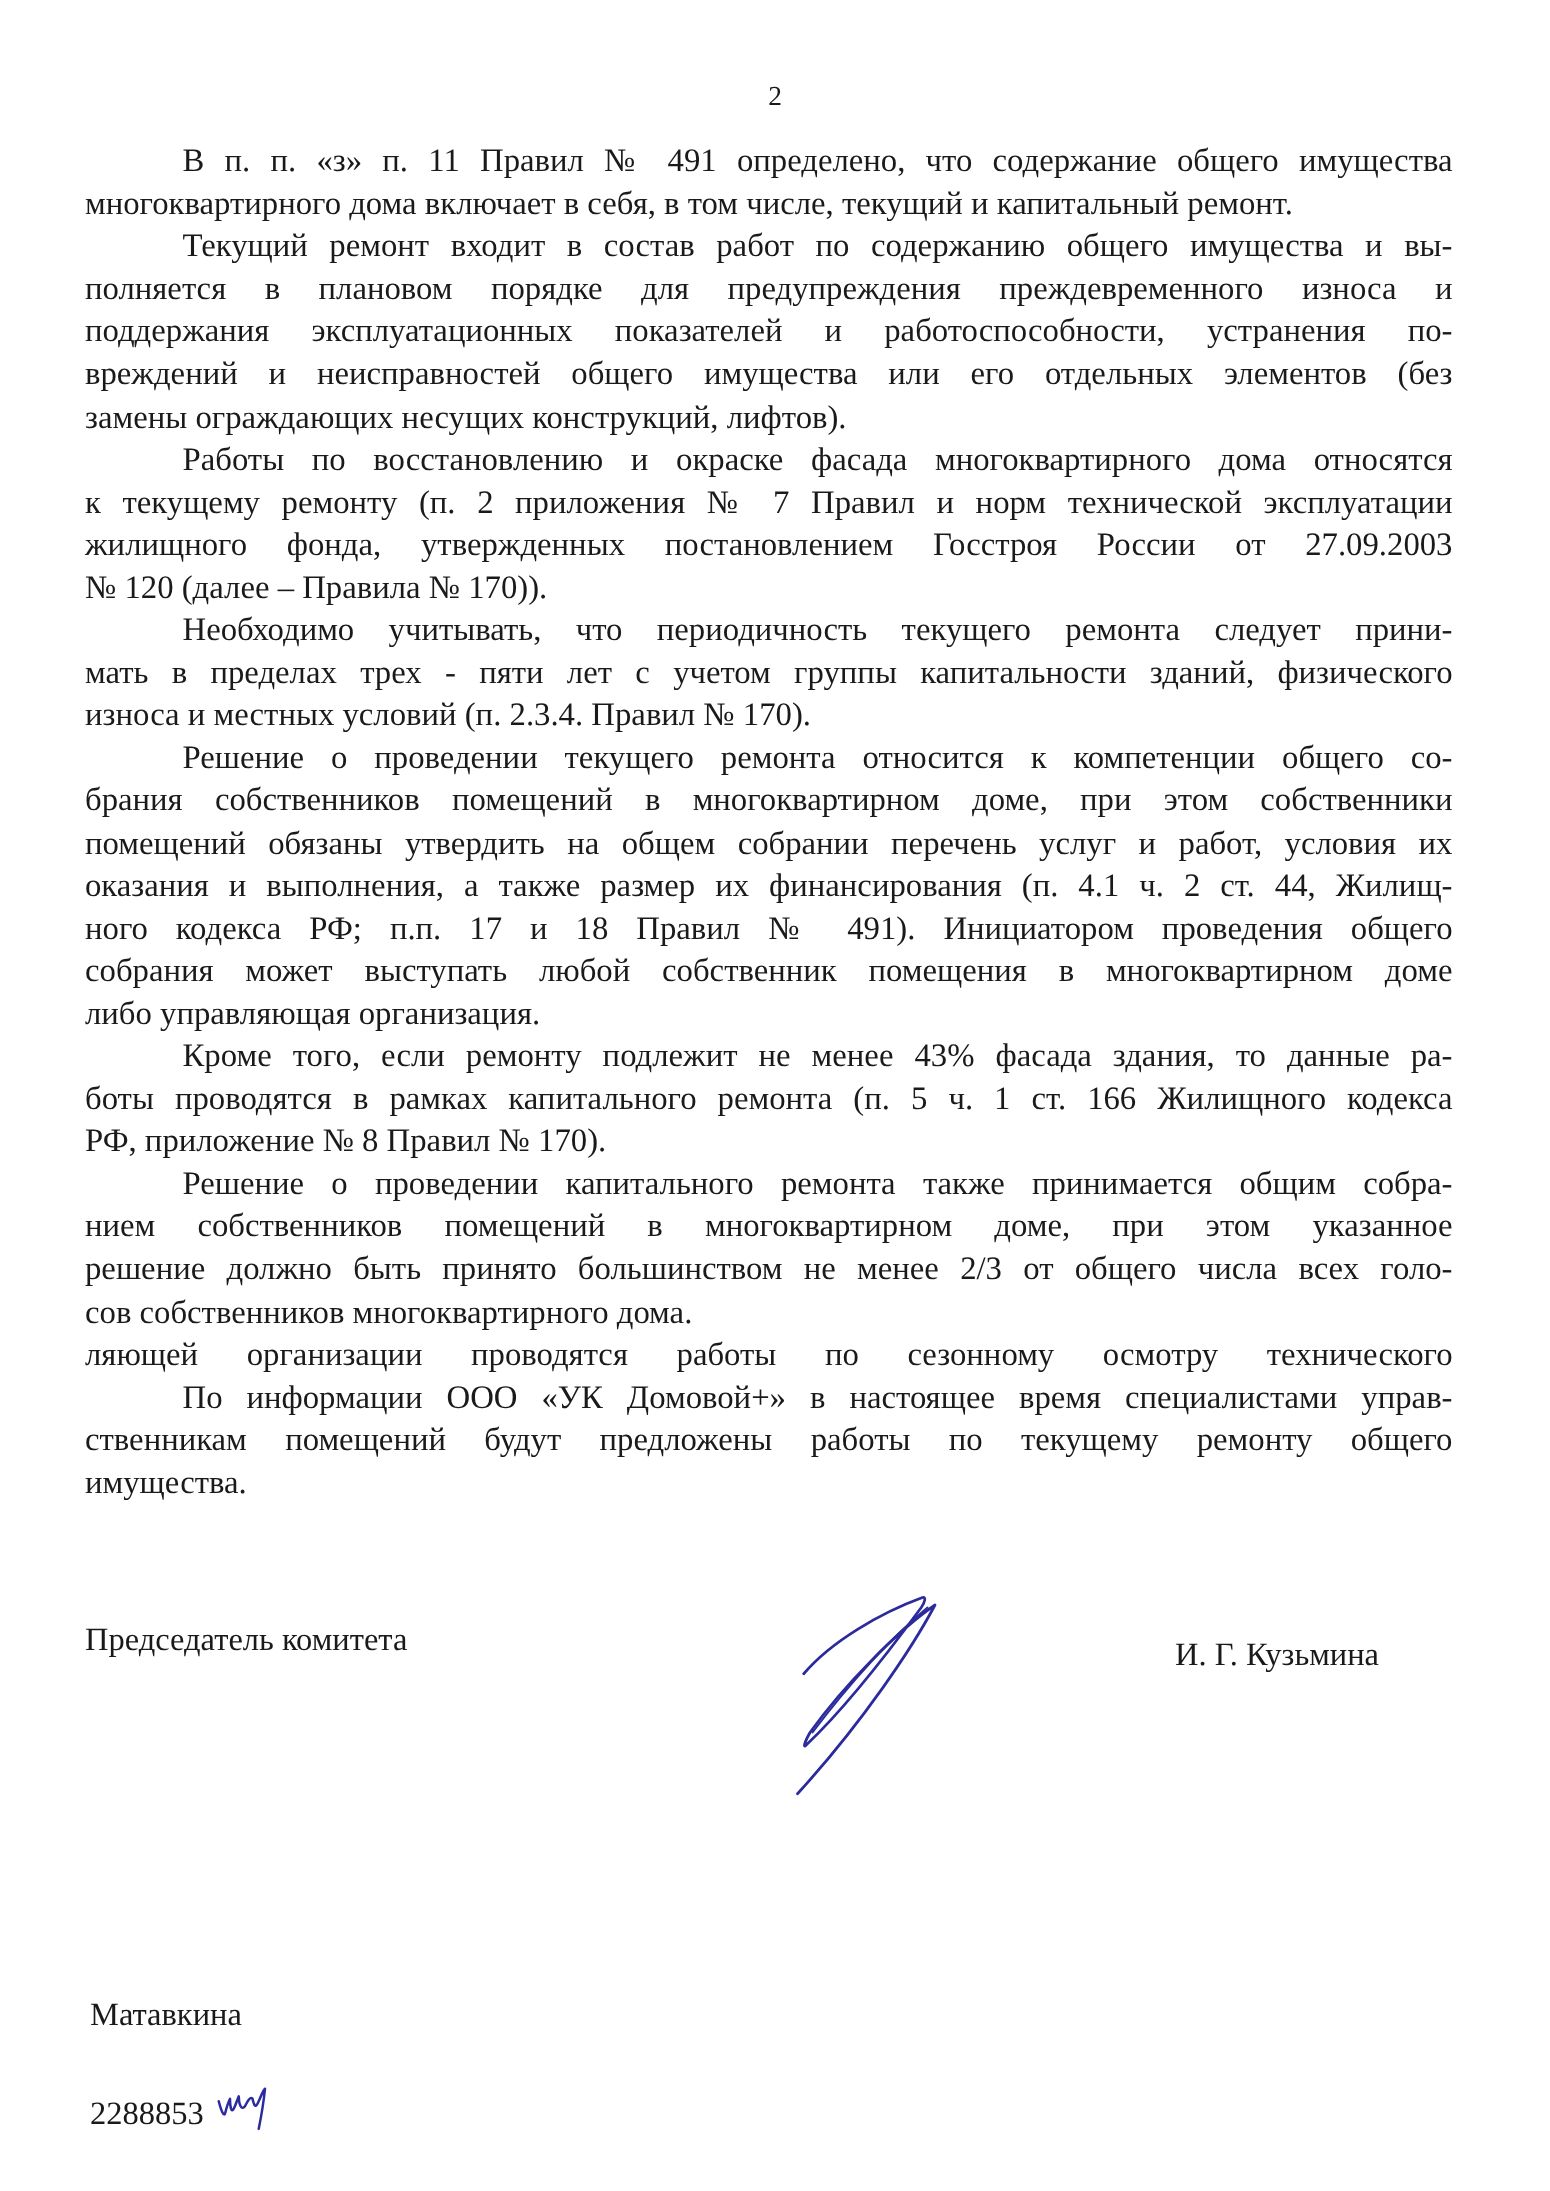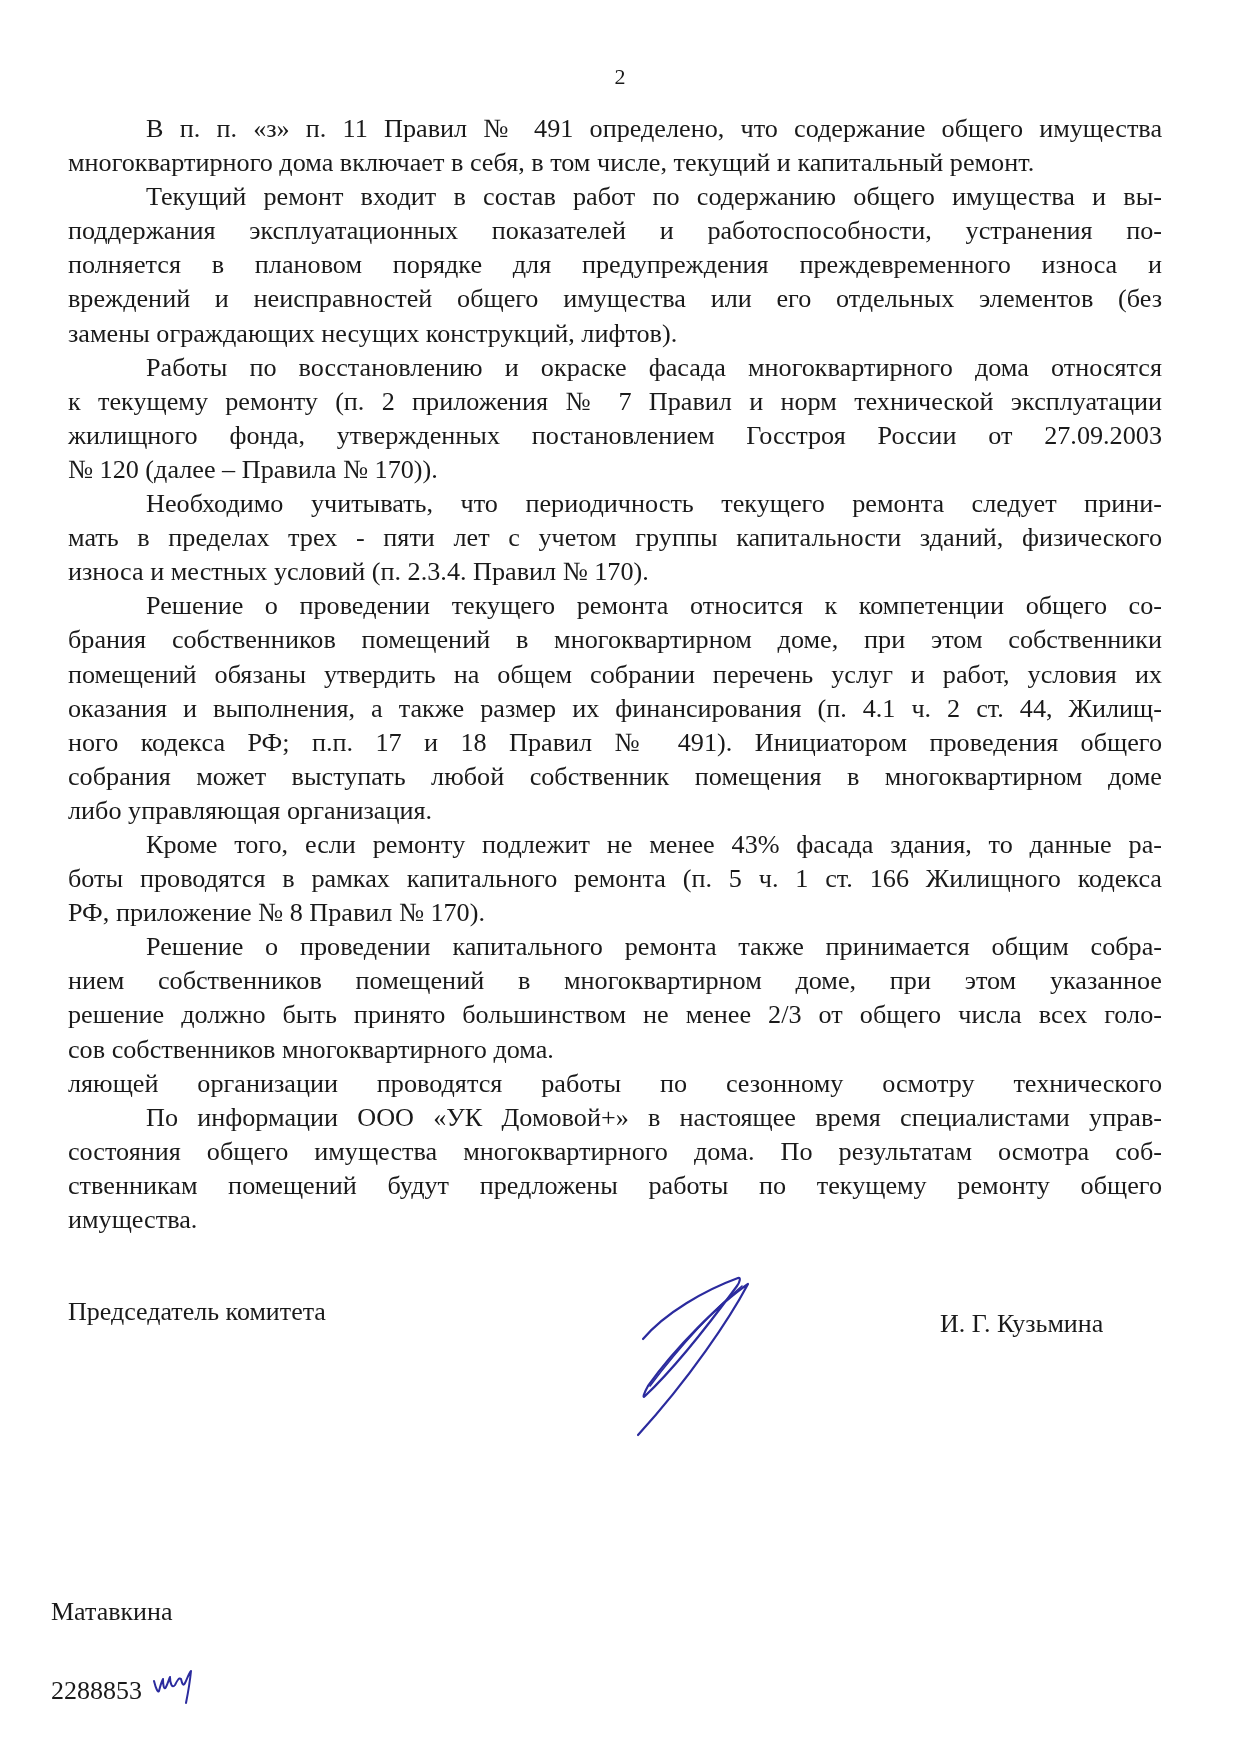--- a/index.html
+++ b/index.html
@@ -62,21 +62,21 @@
     }
     .signature {
       position: absolute;
       left: 620px;
       top: 1268px;
       width: 150px;
       height: 180px;
     }
     .executor {
       position: absolute;
-      left: 51px;
+      left: 72px;
       top: 1596px;
       font-size: 26px;
       line-height: 32px;
     }
     .executor-phone-row {
       display: flex;
       align-items: flex-end;
       margin-top: 39px;
     }
     .initials {
@@ -89,22 +89,22 @@
 <body>
 
 <div class="page-number">2</div>
 
 <div class="body-text">
 
   <span class="line indent">В п. п. «з» п. 11 Правил № 491 определено, что содержание общего имущества</span>
   <span class="line last">многоквартирного дома включает в себя, в том числе, текущий и капитальный ремонт.</span>
 
   <span class="line indent">Текущий ремонт входит в состав работ по содержанию общего имущества и вы-</span>
+  <span class="line">полняется в плановом порядке для предупреждения преждевременного износа и</span>
   <span class="line">поддержания эксплуатационных показателей и работоспособности, устранения по-</span>
-  <span class="line">полняется в плановом порядке для предупреждения преждевременного износа и</span>
   <span class="line">вреждений и неисправностей общего имущества или его отдельных элементов (без</span>
   <span class="line last">замены ограждающих несущих конструкций, лифтов).</span>
 
   <span class="line indent">Работы по восстановлению и окраске фасада многоквартирного дома относятся</span>
   <span class="line">к текущему ремонту (п. 2 приложения № 7 Правил и норм технической эксплуатации</span>
   <span class="line">жилищного фонда, утвержденных постановлением Госстроя России от 27.09.2003</span>
   <span class="line last">№ 120 (далее – Правила № 170)).</span>
 
   <span class="line indent">Необходимо учитывать, что периодичность текущего ремонта следует прини-</span>
   <span class="line">мать в пределах трех - пяти лет с учетом группы капитальности зданий, физического</span>
@@ -122,21 +122,20 @@
   <span class="line">боты проводятся в рамках капитального ремонта (п. 5 ч. 1 ст. 166 Жилищного кодекса</span>
   <span class="line last">РФ, приложение № 8 Правил № 170).</span>
 
   <span class="line indent">Решение о проведении капитального ремонта также принимается общим собра-</span>
   <span class="line">нием собственников помещений в многоквартирном доме, при этом указанное</span>
   <span class="line">решение должно быть принято большинством не менее 2/3 от общего числа всех голо-</span>
   <span class="line last">сов собственников многоквартирного дома.</span>
 
   <span class="line">ляющей организации проводятся работы по сезонному осмотру технического</span>
   <span class="line indent">По информации ООО «УК Домовой+» в настоящее время специалистами управ-</span>
-  <span class="line">состояния общего имущества многоквартирного дома. По результатам осмотра соб-</span>
   <span class="line">ственникам помещений будут предложены работы по текущему ремонту общего</span>
   <span class="line last">имущества.</span>
 </div>
 
 <div class="sign-title">Председатель комитета</div>
 
 <svg class="signature" viewBox="0 0 150 180" xmlns="http://www.w3.org/2000/svg">
   <path d="M23 71 C 45 45, 85 22, 118 10 C 121 9, 120 14, 117 18 C 95 48, 60 95, 25 128 C 22 131, 24 125, 28 118 C 55 80, 100 35, 128 16 C 110 50, 70 110, 18 167" fill="none" stroke="#2b2b9e" stroke-width="2.2" stroke-linecap="round" stroke-linejoin="round"></path>
   <path d="M30 118 C 60 78, 95 40, 122 18" fill="none" stroke="#2b2b9e" stroke-width="1.6" stroke-linecap="round"></path>
 </svg>

